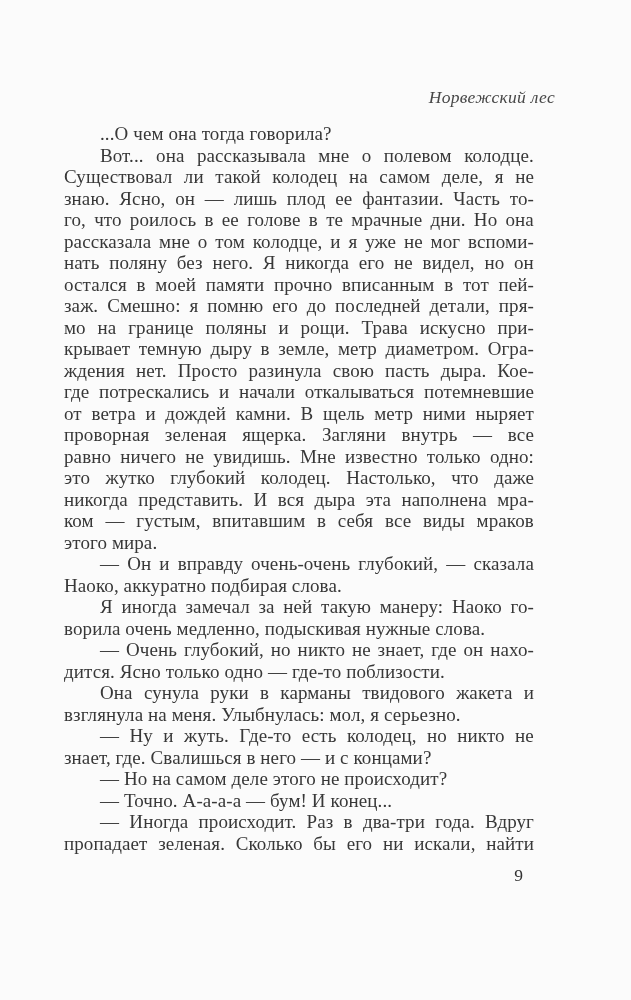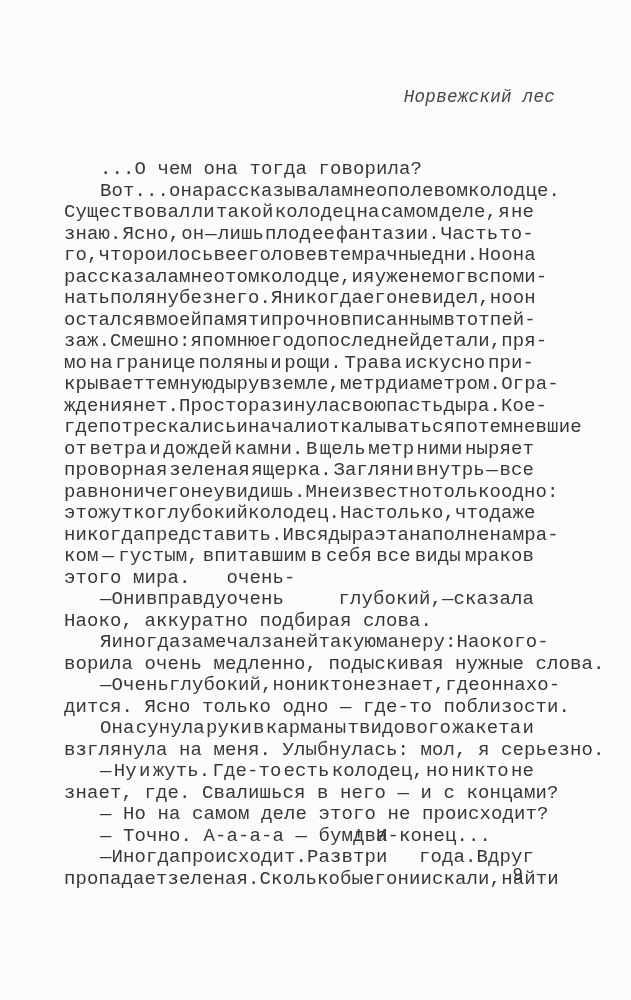--- a/index.html
+++ b/index.html
@@ -4,21 +4,21 @@
 <style>
   html, body { margin: 0; padding: 0; }
   body { background: #f6f6f6; }
 
   .page {
     position: relative;
     width: 631px;
     height: 1000px;
     background: #fbfbfb;
     overflow: hidden;
-    font-family: Liberation Mono, monospace;
+    font-family: Liberation Serif, serif;
     color: #383838;
   }
 
   .running-header {
     position: absolute;
     top: 87px;
     right: 76px;
     font-size: 17.5px;
     font-style: italic;
     color: #474747;
@@ -26,21 +26,20 @@
   }
 
   .page-text {
     position: absolute;
     top: 123px;
     left: 64px;
     width: 470px;
     font-size: 19px;
     line-height: 21.5px;
     letter-spacing: 0.1px;
-    margin-top: 36px;
   }
 
   .line {
     height: 21.5px;
     line-height: 21.5px;
     white-space: nowrap;
   }
   .line.just {
     display: flex;
     justify-content: space-between;

